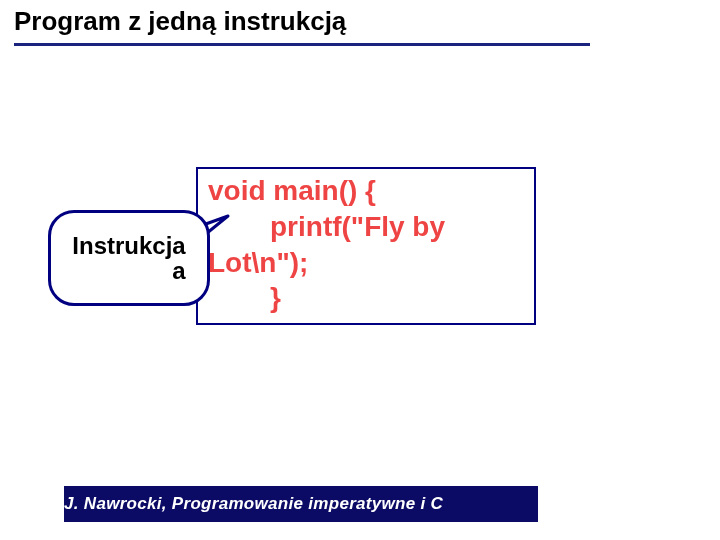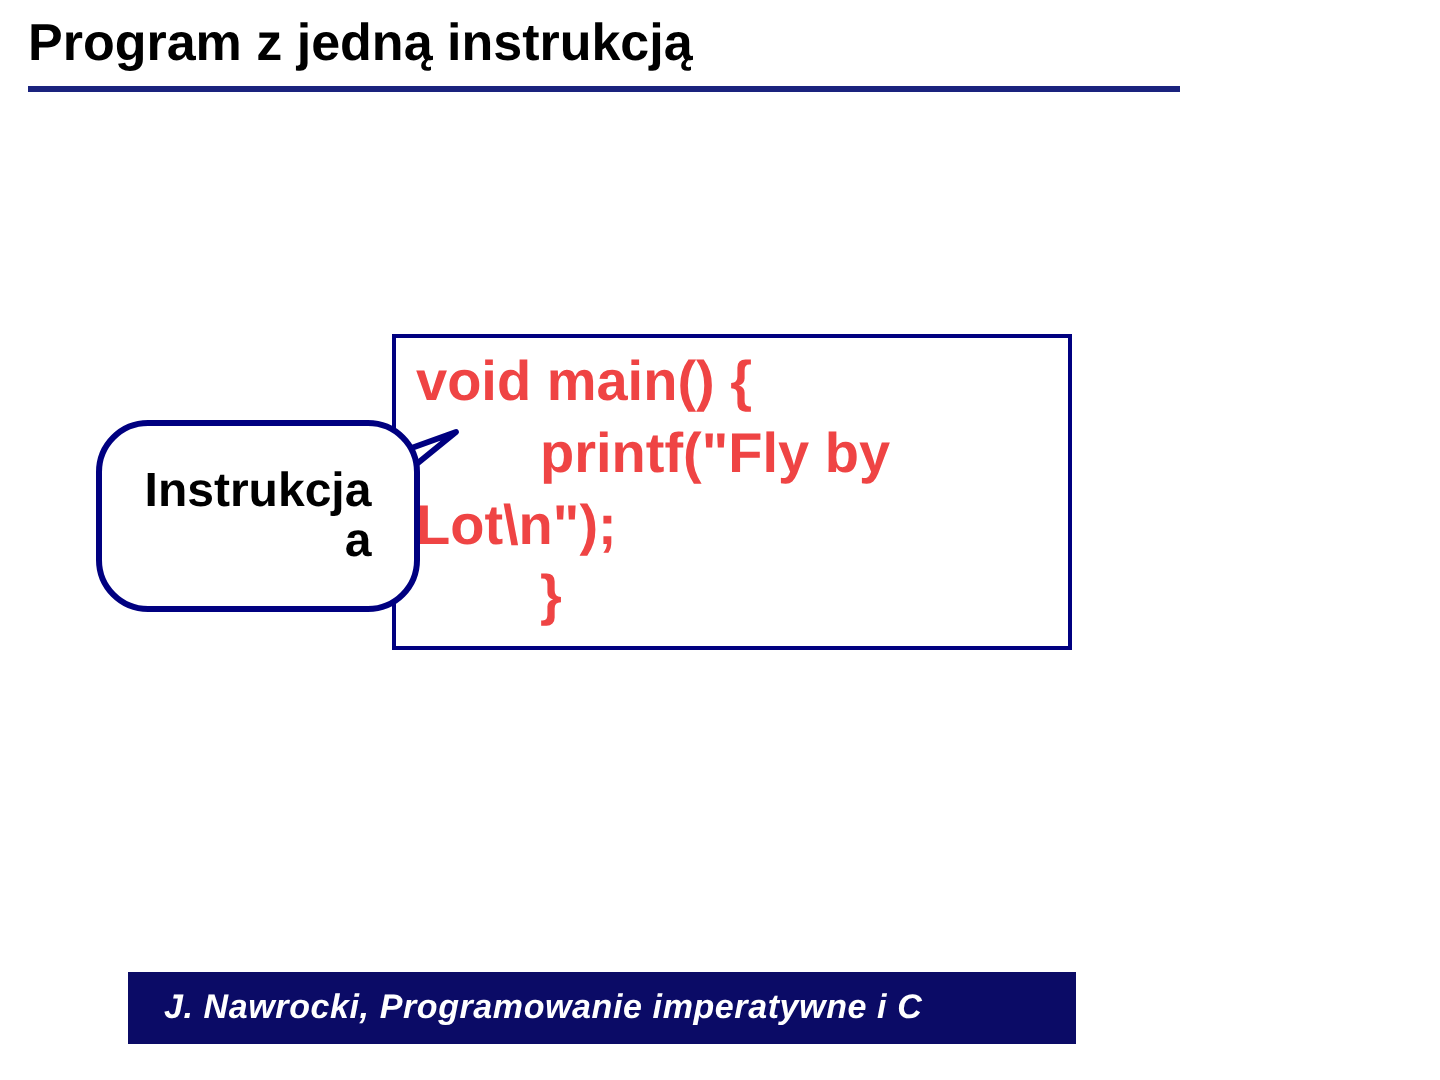--- a/index.html
+++ b/index.html
@@ -71,21 +71,20 @@
     left: 64px;
     bottom: 18px;
     width: 474px;
     height: 36px;
     background: #0b0b66;
     color: #fff;
     font-size: 17px;
     font-weight: bold;
     display: flex;
     align-items: center;
-    padding-left: 18px;
     font-style: italic;
     letter-spacing: 0.3px;
   }
 </style>
 </head>
 <body>
 
 <div class="slide">
 
   <div class="title-wrap">

